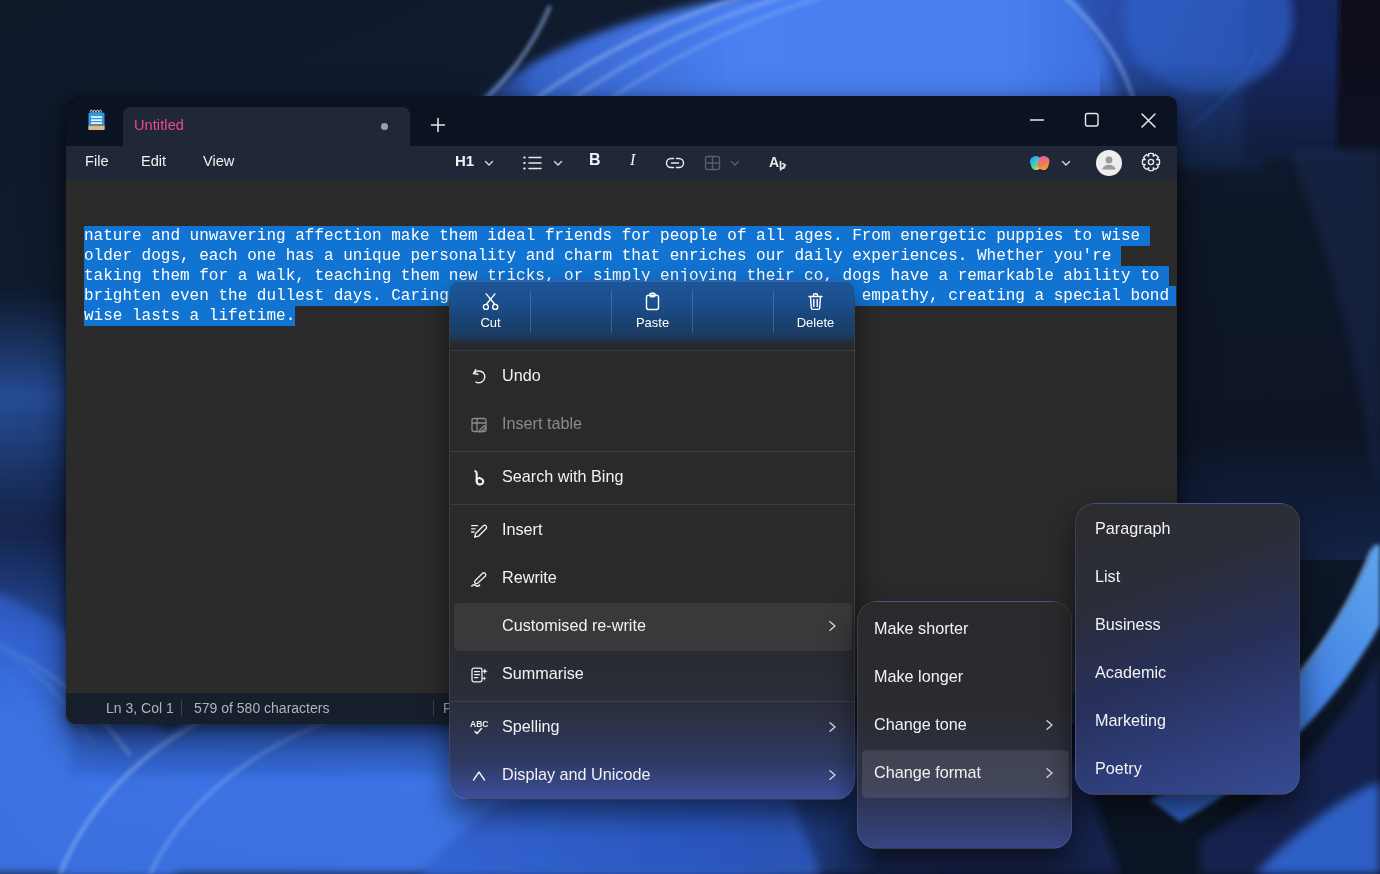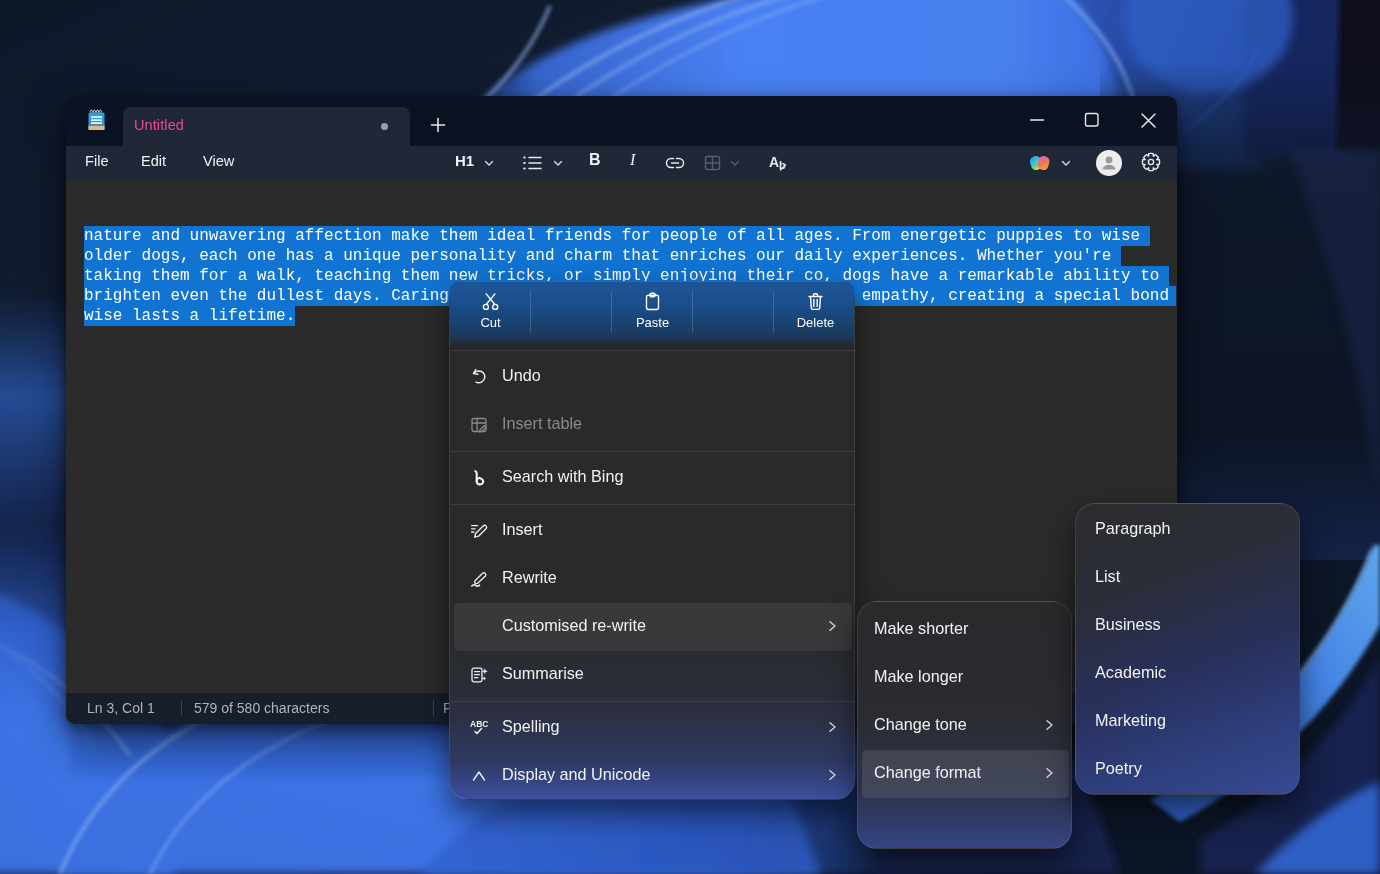--- a/index.html
+++ b/index.html
@@ -247,21 +247,21 @@
       </svg>
       <svg class="abs" style="left:1075px;top:6px" width="20" height="20" viewBox="0 0 20 20">
             <g fill="none" stroke="#e8e8e8" stroke-width="1.4">
               <circle cx="10" cy="10" r="2.6"></circle>
               <path d="M7.79 1.69 A8.6 8.6 0 0 1 12.21 1.69 L12.34 4.15 A6.3 6.3 0 0 1 12.48 4.21 L14.31 2.56 A8.6 8.6 0 0 1 17.44 5.69 L15.79 7.52 A6.3 6.3 0 0 1 15.85 7.66 L18.31 7.79 A8.6 8.6 0 0 1 18.31 12.21 L15.85 12.34 A6.3 6.3 0 0 1 15.79 12.48 L17.44 14.31 A8.6 8.6 0 0 1 14.31 17.44 L12.48 15.79 A6.3 6.3 0 0 1 12.34 15.85 L12.21 18.31 A8.6 8.6 0 0 1 7.79 18.31 L7.66 15.85 A6.3 6.3 0 0 1 7.52 15.79 L5.69 17.44 A8.6 8.6 0 0 1 2.56 14.31 L4.21 12.48 A6.3 6.3 0 0 1 4.15 12.34 L1.69 12.21 A8.6 8.6 0 0 1 1.69 7.79 L4.15 7.66 A6.3 6.3 0 0 1 4.21 7.52 L2.56 5.69 A8.6 8.6 0 0 1 5.69 2.56 L7.52 4.21 A6.3 6.3 0 0 1 7.66 4.15 L7.79 1.69 Z"></path>
             </g>
           </svg>
     </div>
     <div id="textarea"></div>
     <div id="statusbar">
-      <div class="abs" style="left:21px;top:7px">Ln 3, Col 1</div>
+      <div class="abs" style="left:40px;top:7px">Ln 3, Col 1</div>
       <div class="sbsep" style="left:115px"></div>
       <div class="abs" style="left:128px;top:7px">579 of 580 characters</div>
       <div class="sbsep" style="left:367px"></div>
       <div class="abs" style="left:377px;top:7px">Plain text</div>
     </div>
   </div>
     </div>
 
   <div id="doc">
     <div class="ln"><span>nature and unwavering affection make them ideal friends for people of all ages. From energetic puppies to wise </span></div>

